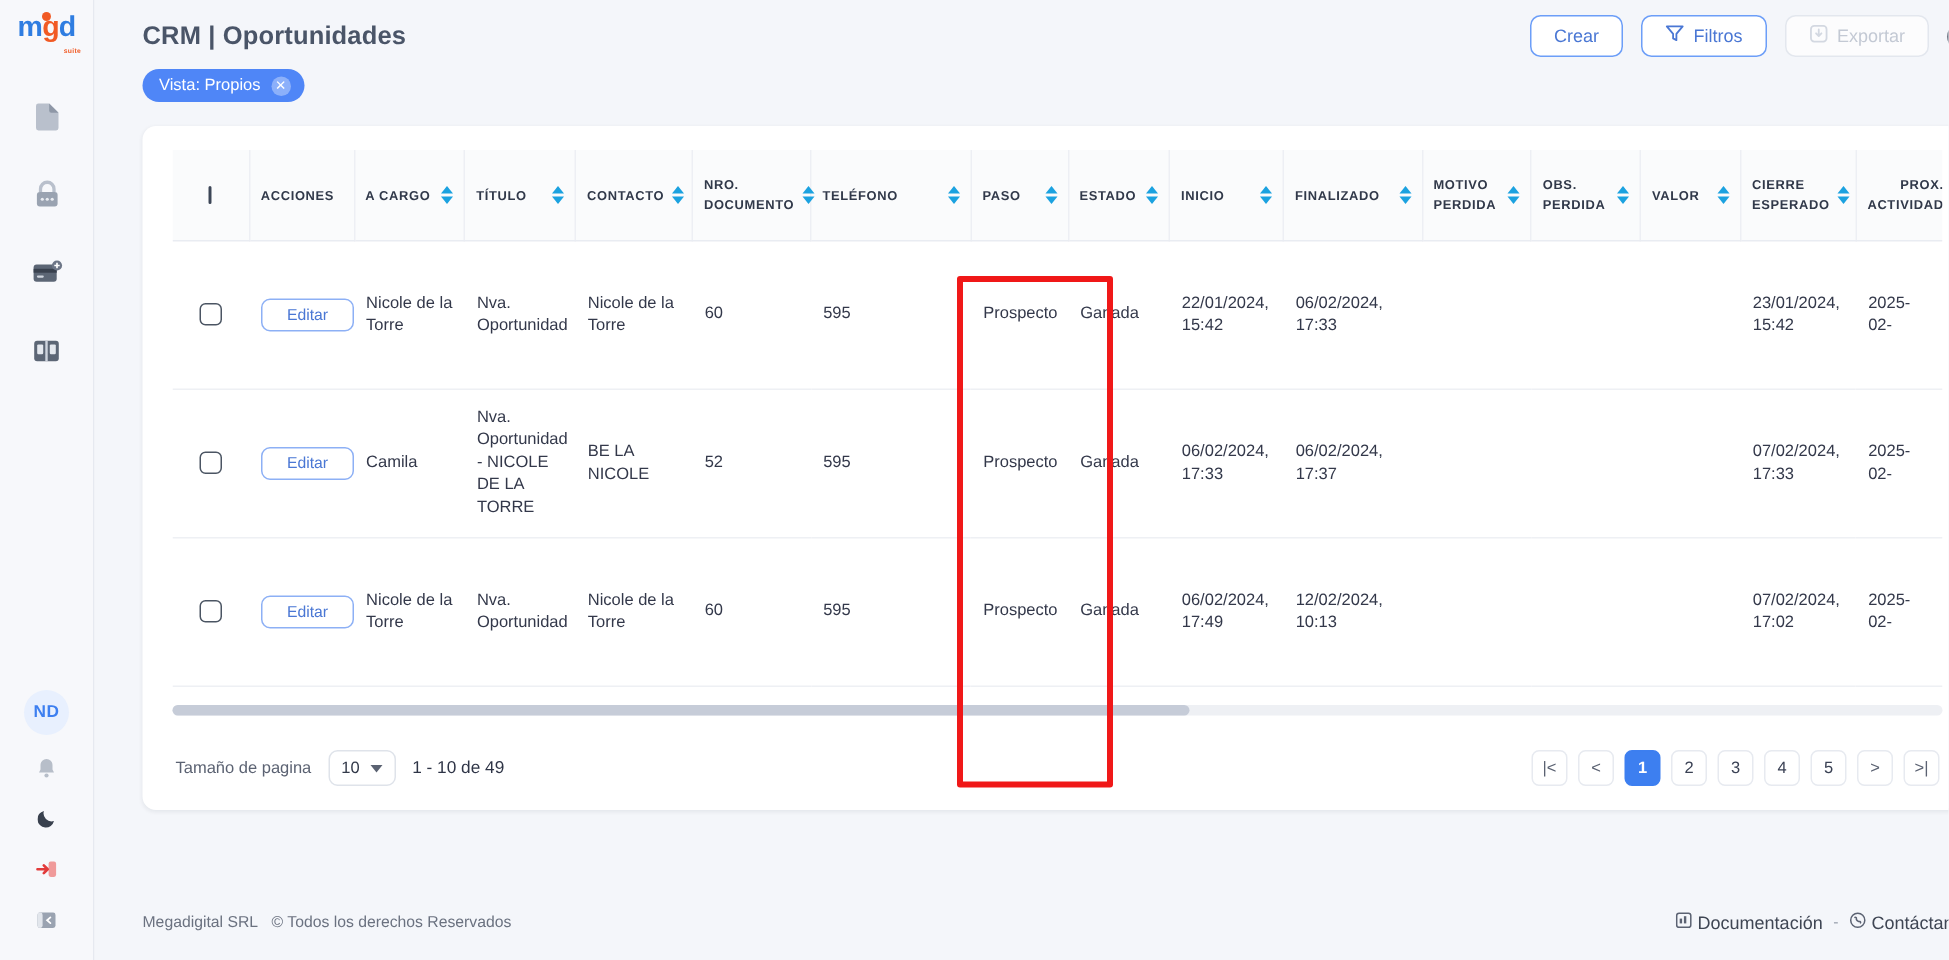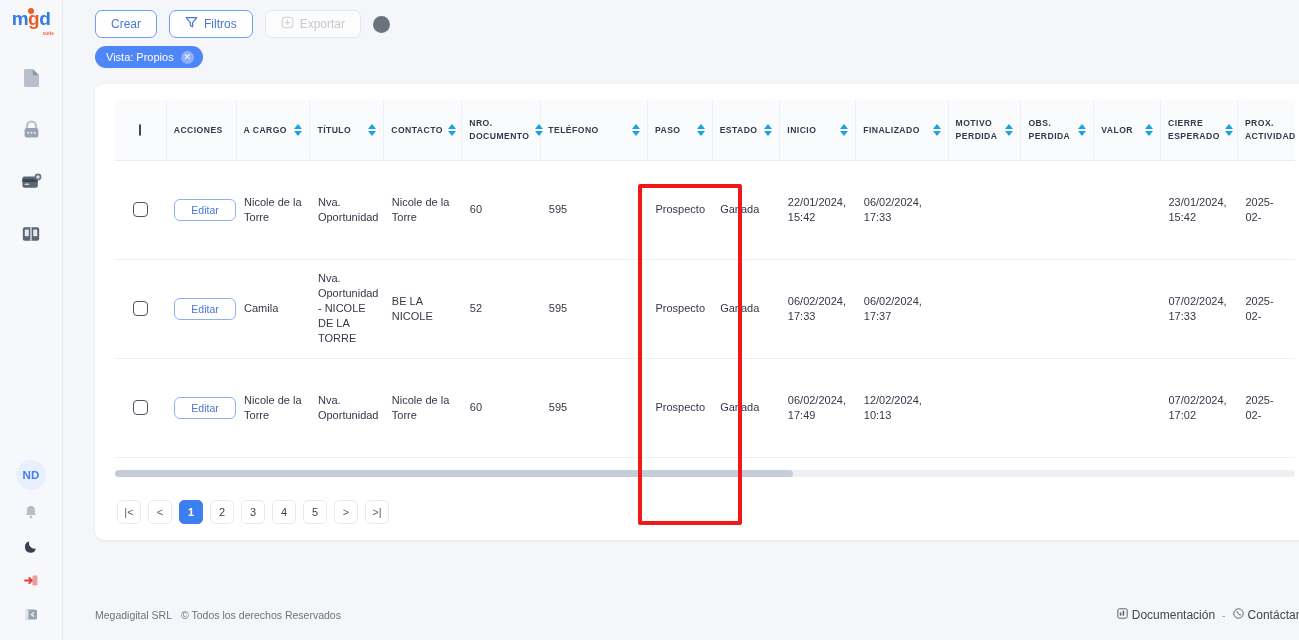--- a/index.html
+++ b/index.html
@@ -112,21 +112,21 @@
   thead th {
     background: #fafbfc;
     border-bottom: 1px solid #e9ecf2;
     border-right: 1px solid #edeff4;
     font-size: 8.6px; font-weight: 700; color: #31394a;
     letter-spacing: .45px; text-transform: uppercase;
     padding: 10px 7px; height: 60px; vertical-align: middle;
     text-align: left;
   }
   thead th.center { text-align: center; }
-  thead th:last-child { border-right: none; }
+  thead th:last-child { border-right: none; text-align: right; }
   .th-inner { display: flex; align-items: center; justify-content: space-between; gap: 5px; }
   .th-label { line-height: 12.5px; }
   .sorter { display: flex; flex-direction: column; gap: 2px; flex: 0 0 auto; cursor: pointer; }
   .car-up, .car-dn {
     width: 0; height: 0; border-left: 4.5px solid transparent; border-right: 4.5px solid transparent;
   }
   .car-up { border-bottom: 5px solid #1ba2e0; }
   .car-dn { border-top: 5px solid #1ba2e0; }
 
   tbody td {
@@ -288,20 +288,21 @@
               <path d="M9.6 4.6L7.4 6.5l2.2 1.9" stroke="#fff" stroke-width="1.2" fill="none" stroke-linecap="round"></path>
             </svg>
         </span>
       </div>
     </div>
   </div>
 
   <div class="main">
 
     <div class="topbar">
+      <div class="page-title">CRM | Oportunidades</div>
       <div class="top-actions">
         <div class="btn btn-outline">
           <span>Crear</span>
         </div>
         <div class="btn btn-outline">
           <span>
             <svg width="13" height="13" viewBox="0 0 13 13">
                 <path d="M1.2 1.6h10.6L7.6 6.6v4.2L5.4 9.6V6.6z" stroke="#4a77d4" stroke-width="1.2" fill="none" stroke-linejoin="round"></path>
               </svg>
           </span>
@@ -548,20 +549,28 @@
         </table>
       </div>
 
       <div class="annot"></div>
 
       <div class="hscroll-track">
         <div class="hscroll-thumb"></div>
       </div>
 
       <div class="pager">
+        <div class="pager-left">
+          <span>Tamaño de pagina</span>
+          <span class="pg-select">
+            <span>10</span>
+            <span class="sel-caret"></span>
+          </span>
+          <span class="range-txt">1 - 10 de 49</span>
+        </div>
         <div class="pager-right">
             <span class="pg-btn nav">|&lt;</span>
             <span class="pg-btn nav">&lt;</span>
             <span class="pg-btn active">1</span>
             <span class="pg-btn">2</span>
             <span class="pg-btn">3</span>
             <span class="pg-btn">4</span>
             <span class="pg-btn">5</span>
             <span class="pg-btn nav">&gt;</span>
             <span class="pg-btn nav">&gt;|</span>

